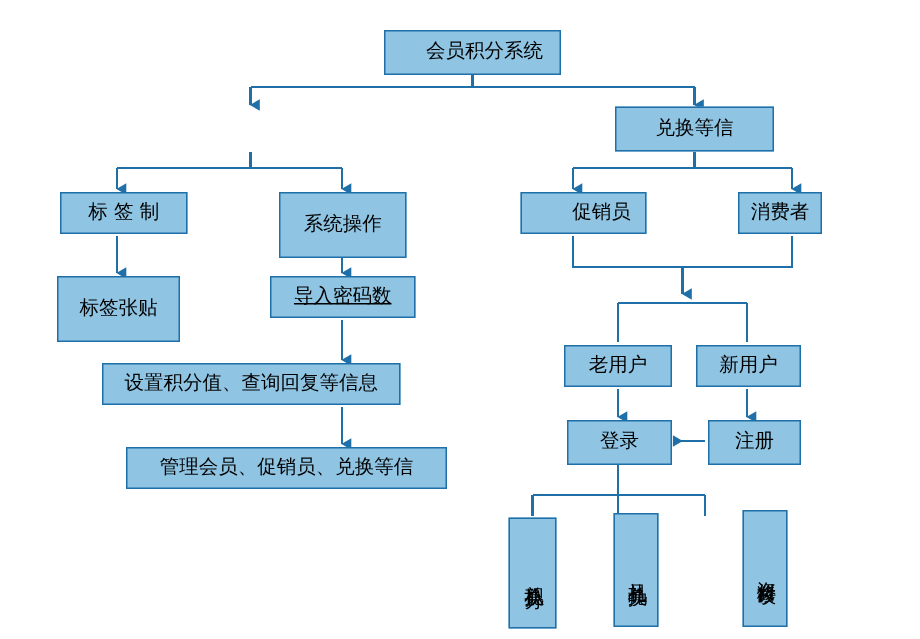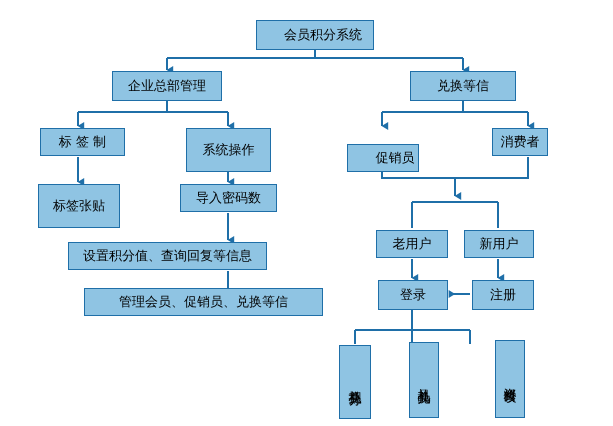--- a/index.html
+++ b/index.html
@@ -101,37 +101,36 @@
       <path d="M412,310 L412,330"></path>
       <path d="M355,330 L470,330"></path>
       <path d="M355,330 L355,344"></path>
       <path d="M412,330 L412,344"></path>
       <path d="M470,330 L470,344"></path>
     </g>
   </svg>
 
   <div class="node" style="left:256px;  top:20px;  width:118px; height:30px;padding-left:16px;">会员积分系统</div>
 
-  <div class="node" style="left:112px;  top:71px;  width:110px; height:30px;">企业总部管理</div>
 
   <div class="node" style="left:410px;  top:71px;  width:106px; height:30px;">兑换等信</div>
 
   <div class="node" style="left:40px;   top:128px; width:85px;  height:28px;">标 签 制</div>
 
   <div class="node" style="left:186px;  top:128px; width:85px;  height:44px;">系统操作</div>
 
   <div class="node" style="left:38px;   top:184px; width:82px;  height:44px;">标签张贴</div>
 
-  <div class="node" style="left:180px;  top:184px; width:97px;  height:28px;">导入密码数</div>
+  <div class="node" style="left:180px;  top:184px; width:97px;  height:28px;text-decoration:underline;">导入密码数</div>
 
   <div class="node wide" style="left:68px; top:242px; width:199px; height:28px;">设置积分值、查询回复等信息</div>
 
-  <div class="node wide" style="left:84px; top:288px; width:239px; height:28px;">管理会员、促销员、兑换等信</div>
+  <div class="node wide" style="left:84px; top:298px; width:214px; height:28px;">管理会员、促销员、兑换等信</div>
 
-  <div class="node" style="left:347px;  top:144px; width:72px;  height:28px;padding-left:24px;">促销员</div>
+  <div class="node" style="left:347px;  top:128px; width:84px;  height:28px;padding-left:24px;">促销员</div>
 
   <div class="node" style="left:492px;  top:128px; width:56px;  height:28px;">消费者</div>
 
   <div class="node" style="left:376px;  top:230px; width:72px;  height:28px;">老用户</div>
 
   <div class="node" style="left:464px;  top:230px; width:70px;  height:28px;">新用户</div>
 
   <div class="node" style="left:378px;  top:280px; width:70px;  height:30px;">登录</div>
 
   <div class="node" style="left:472px;  top:280px; width:62px;  height:30px;">注册</div>

